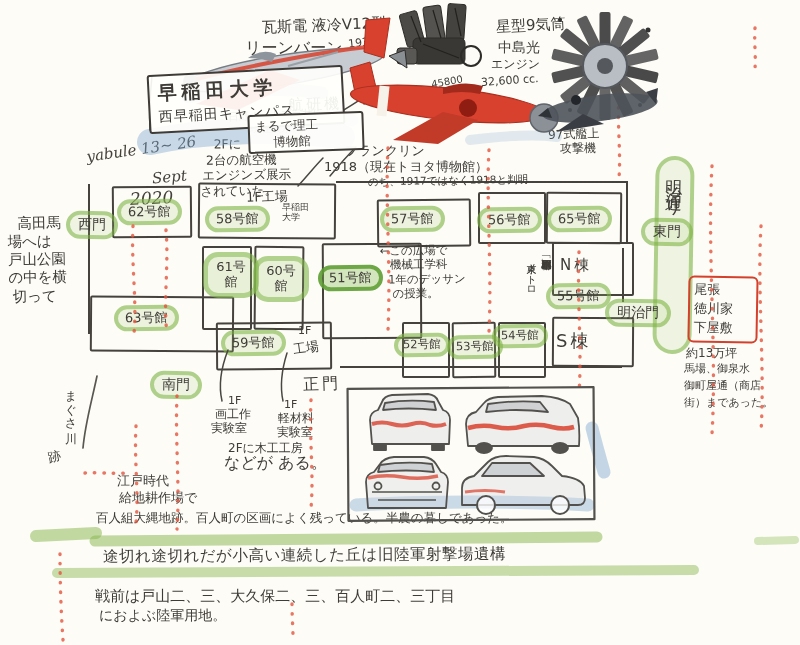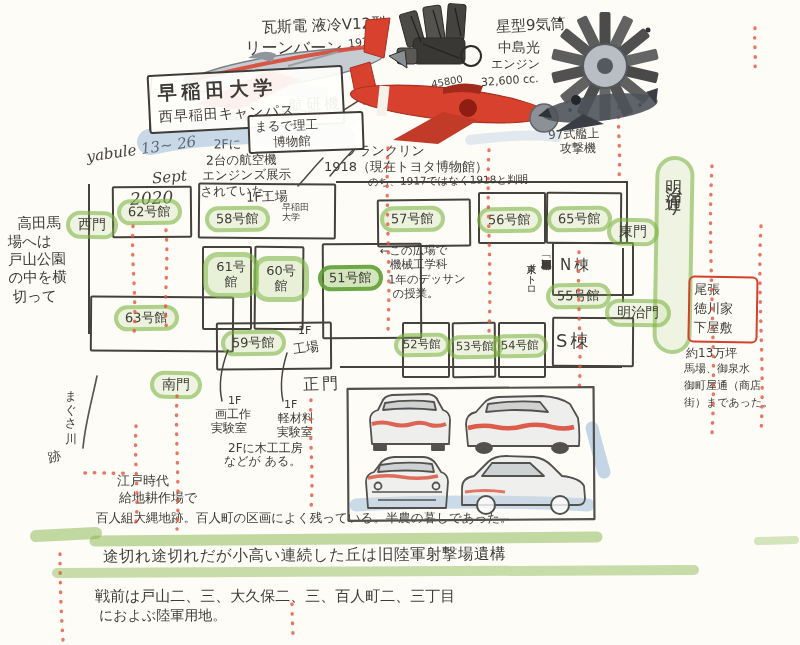--- a/index.html
+++ b/index.html
@@ -285,24 +285,24 @@
     <div class="cap" style="left:477px;top:207px">56号館</div>
     <div class="cap" style="left:547px;top:206px">65号館</div>
     <div class="blob" style="left:203px;top:252px">61号館</div>
     <div class="blob" style="left:253px;top:256px">60号館</div>
     <div class="cap dark" style="left:318px;top:265px">51号館</div>
     <div class="cap" style="left:546px;top:283px">55号館</div>
     <div class="cap" style="left:114px;top:305px">63号館</div>
     <div class="cap" style="left:221px;top:330px">59号館</div>
     <div class="cap sm" style="left:394px;top:333px">52号館</div>
     <div class="cap sm" style="left:447px;top:335px">53号館</div>
-    <div class="cap sm" style="left:492px;top:334px">54号館</div>
+    <div class="cap sm" style="left:492px;top:324px">54号館</div>
 
     <div class="gate" style="left:66px;top:211px">西門</div>
-    <div class="gate" style="left:607px;top:218px">東門</div>
+    <div class="gate" style="left:641px;top:218px">東門</div>
     <div class="gate" style="left:150px;top:371px">南門</div>
     <div class="gate" style="left:605px;top:299px">明治門</div>
     <div class="plain" style="left:303px;top:374px;font-size:16px;letter-spacing:3px;transform:rotate(-2deg)">正門</div>
 
     <div class="plain" style="left:560px;top:256px;font-size:15px;letter-spacing:3px">N棟</div>
     <div class="plain" style="left:556px;top:329px;font-size:18px;letter-spacing:3px">S棟</div>
 
     <div class="plain" style="left:246px;top:188px;font-size:13px;transform:rotate(-2deg)">1F工場</div>
     <div class="abs" style="left:282px;top:202px;width:32px;font-size:9px;line-height:1.15">早稲田大学</div>
     <div class="plain" style="left:298px;top:324px;font-size:11px">1F</div>
@@ -329,21 +329,21 @@
     <div class="abs vtext" style="left:524px;top:256px;height:78px;font-size:10px">東京メトロ</div>
     <div class="abs vtext" style="left:539px;top:252px;height:126px;font-size:10px">副都心線「西早稲田」駅</div>
 
     <div class="plain" style="left:228px;top:394px;font-size:11px">1F</div>
     <div class="plain" style="left:215px;top:406px;font-size:12px">画工作</div>
     <div class="plain" style="left:211px;top:420px;font-size:12px">実験室</div>
     <div class="plain" style="left:284px;top:398px;font-size:11px">1F</div>
     <div class="plain" style="left:278px;top:410px;font-size:12px">軽材料</div>
     <div class="plain" style="left:277px;top:424px;font-size:12px">実験室</div>
     <div class="plain" style="left:228px;top:440px;font-size:12px">2Fに木工工房</div>
-    <div class="plain" style="left:224px;top:453px;font-size:12px">などが ある。</div>
+    <div class="plain" style="left:224px;top:453px;font-size:16px">などが ある。</div>
 
     <div class="owaribox">
       <div>尾張</div>
       <div>徳川家</div>
       <div>下屋敷</div>
     </div>
     <div class="plain note-sm" style="left:686px;top:344px;font-size:12px">約13万坪</div>
     <div class="abs note-sm" style="left:684px;top:360px;width:115px">
       <div>馬場、御泉水</div>
       <div>御町屋通（商店</div>

